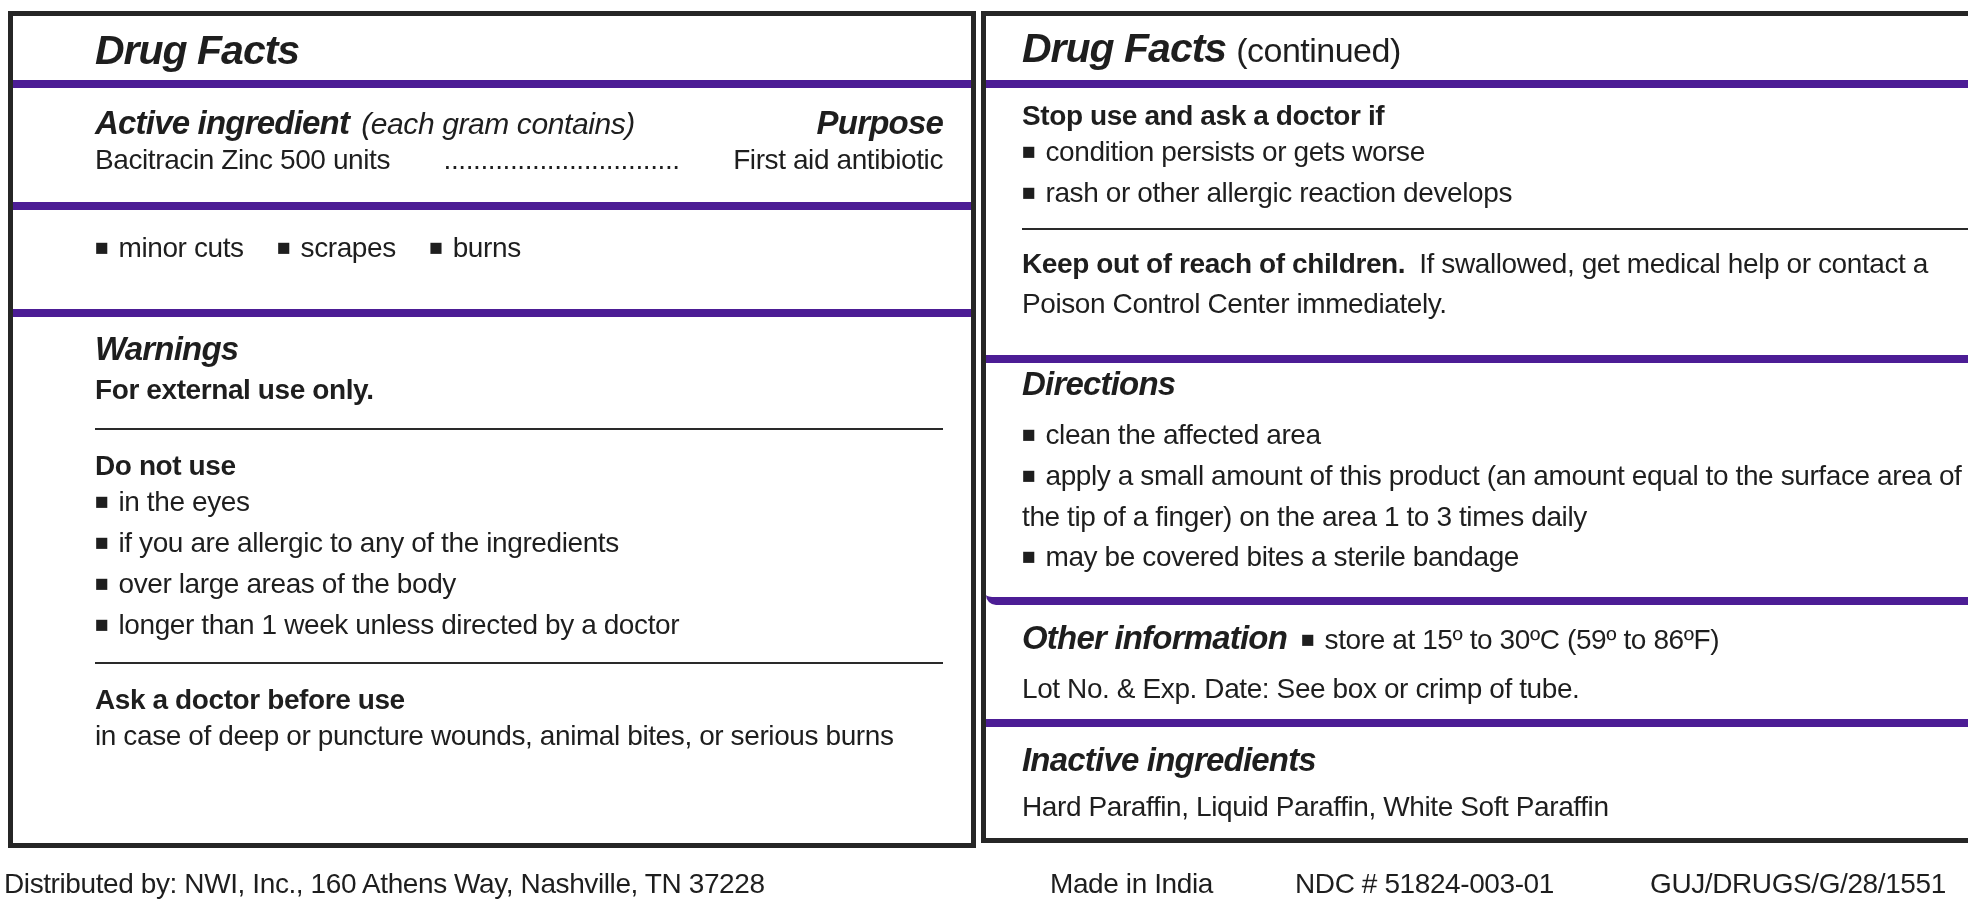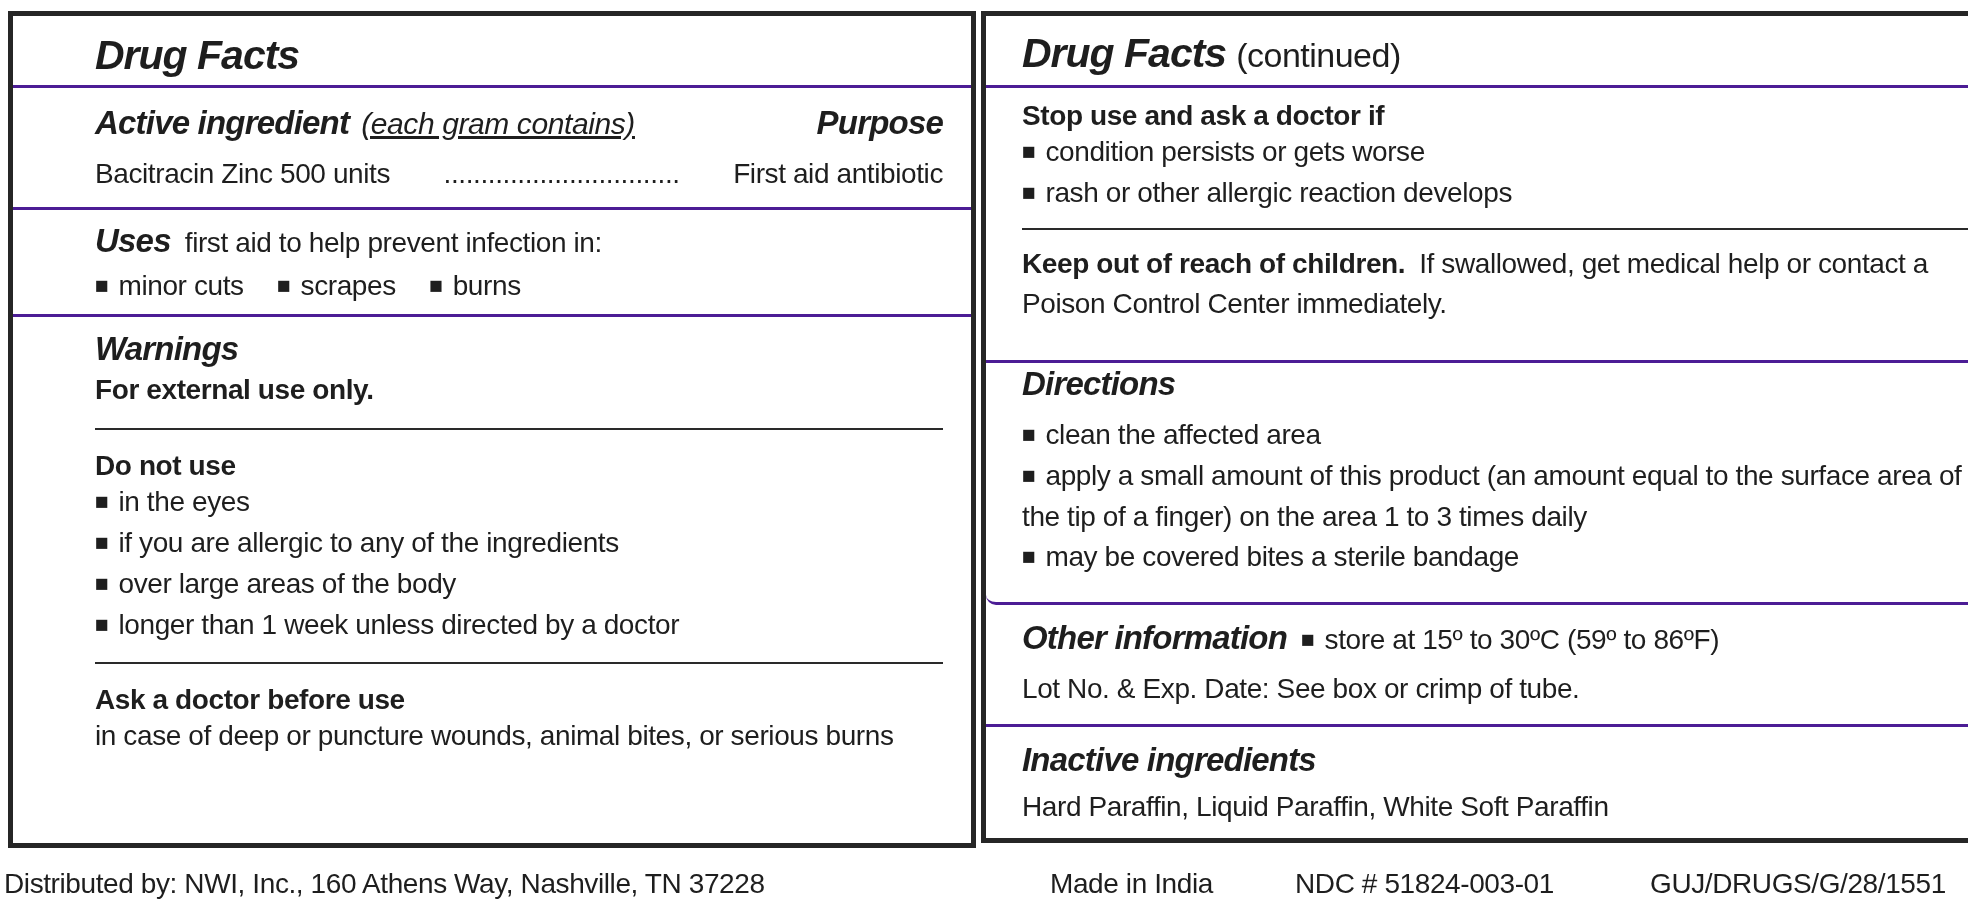--- a/index.html
+++ b/index.html
@@ -7,43 +7,43 @@
     position:relative; width:1968px; height:907px; background:#ffffff;
     font-family:"Liberation Sans", sans-serif; color:#1e1e1e;
     letter-spacing:-0.4px; overflow:hidden;
   }
   .panel {
     position:absolute; box-sizing:border-box; background:#ffffff;
     border:5px solid #262626; display:flex; flex-direction:column;
   }
   .panel-left  { left:8px;   top:11px; width:968px; height:837px; }
   .panel-right { left:981px; top:11px; width:1060px; height:832px; }
-  .section { box-sizing:border-box; border-bottom:3px solid #4c1d95; }
+  .section { box-sizing:border-box; border-bottom:8px solid #4c1d95; }
   .section.last { border-bottom:none; flex:1; }
 
   
   .df-title { font-size:41px; font-weight:bold; font-style:italic; letter-spacing:-1px; }
   .df-cont  { font-size:34px; font-weight:normal; font-style:normal; letter-spacing:-0.5px; margin-left:10px; }
   .h-ital   { font-size:33px; font-weight:bold; font-style:italic; letter-spacing:-0.8px; }
-  .h-note   { font-size:30px; font-weight:normal; font-style:italic; margin-left:8px;text-decoration:underline; }
+  .h-note   { font-size:30px; font-weight:normal; font-style:italic; margin-left:8px; }
   .h-bold   { font-size:28px; font-weight:bold; }
   .body-txt { font-size:28px; font-weight:normal; }
   p { margin:0; }
 
   
   .pad-l { padding-left:82px; padding-right:28px; }
   
   .pad-r { padding-left:36px; padding-right:40px; }
 
   .sec-header-l { height:72px; display:flex; align-items:flex-end; padding-bottom:6px; }
   .sec-header-r { height:72px; display:flex; align-items:flex-end; padding-bottom:8px; }
 
   .sec-active { height:122px; padding-top:16px; }
   .active-row1 { display:flex; justify-content:space-between; align-items:baseline; }
-  .active-row2 { display:flex; align-items:center; margin-top:16px; }
+  .active-row2 { display:flex; align-items:center; margin-top:2px; }
   .leader-dots { flex:1; overflow:hidden; white-space:nowrap; font-size:28px; text-align:center; }
 
   .sec-uses { height:107px; padding-top:12px; }
   .inline-bullets { margin-top:10px; }
   .inline-bullets .ib-item { margin-right:26px; }
 
   .sec-warnings { padding-top:13px; }
 
   .bullet-sq { font-size:23px; margin-right:10px; position:relative; top:-2px; }
   .b-line { line-height:40px; }
@@ -100,24 +100,20 @@
         <span class="h-ital">Purpose</span>
       </div>
       <div class="active-row2 body-txt">
         <span>Bacitracin Zinc 500 units</span>
         <span class="leader-dots">................................</span>
         <span>First aid antibiotic</span>
       </div>
     </div>
 
     <div class="section sec-uses pad-l">
-      <p>
-        <span class="h-ital">Uses</span>
-        <span class="body-txt" style="margin-left:10px">first aid to help prevent infection in:</span>
-      </p>
       <p class="body-txt inline-bullets">
         <span class="ib-item"><span class="bullet-sq">■</span><span>minor cuts</span></span>
         <span class="ib-item"><span class="bullet-sq">■</span><span>scrapes</span></span>
         <span class="ib-item"><span class="bullet-sq">■</span><span>burns</span></span>
       </p>
     </div>
 
     <div class="section last sec-warnings pad-l">
       <p class="h-ital">Warnings</p>
       <p class="h-bold mt6">For external use only.</p>

